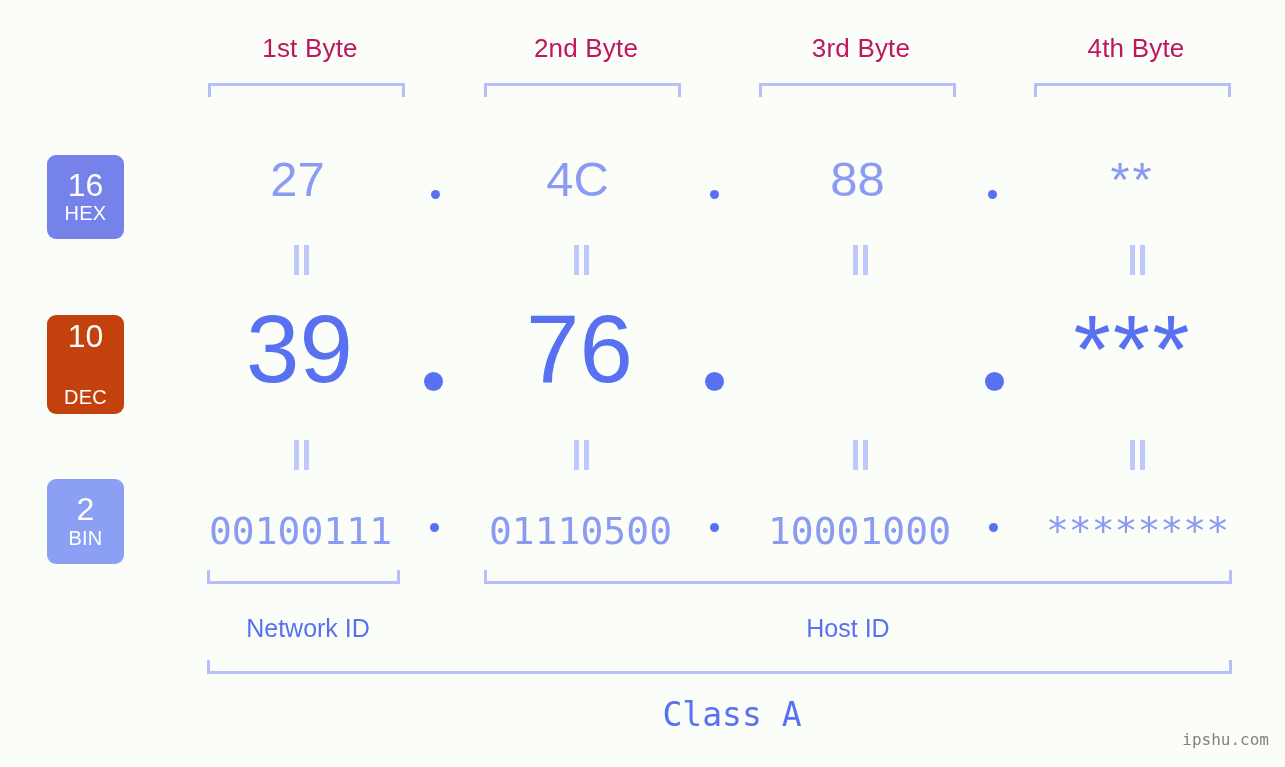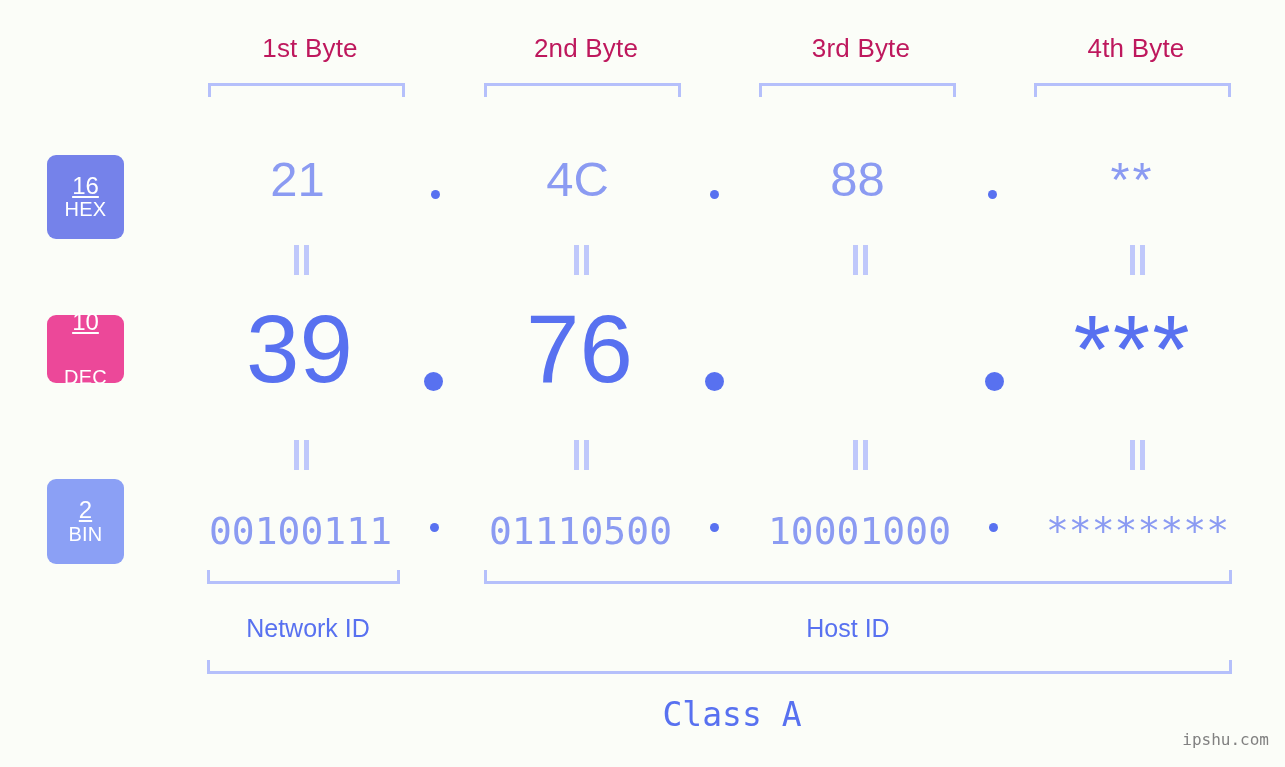--- a/index.html
+++ b/index.html
@@ -59,34 +59,33 @@
     border-radius: 9px;
     color: #ffffff;
     text-align: center;
     display: flex;
     flex-direction: column;
     align-items: center;
     justify-content: center;
     line-height: 1;
   }
   .badge .num {
-    font-size: 24px;
+    font-size: 32px;
     font-weight: 400;
     line-height: 1.05;
-    text-decoration: underline;
   }
   .badge .nm {
     font-size: 20px;
     font-weight: 400;
     line-height: 1.15;
     letter-spacing: 0.3px;
   }
 
   #badge-hex { top: 155px; height: 84px; background: #7582ea; }
-  #badge-dec { top: 315px; height: 68px; background: #ec4899; gap: 32px; }
+  #badge-dec { top: 315px; height: 99px; background: #c2410c; gap: 32px; }
   #badge-bin { top: 479px; height: 85px; background: #8ba0f5; }
 
   
   .hex-val {
     position: absolute;
     top: 155px;
     text-align: center;
     font-family: "Liberation Sans", sans-serif;
     font-size: 49px;
     color: #8b9bf2;
@@ -224,21 +223,21 @@
   </div>
   <div class="badge" id="badge-dec">
     <span class="num">10</span>
     <span class="nm">DEC</span>
   </div>
   <div class="badge" id="badge-bin">
     <span class="num">2</span>
     <span class="nm">BIN</span>
   </div>
 
-  <div class="hex-val" style="left:195px; width:205px;">21</div>
+  <div class="hex-val" style="left:195px; width:205px;">27</div>
   <div class="hex-dot" style="left:431px;"></div>
 
   <div class="hex-val" style="left:475px; width:205px;">4C</div>
   <div class="hex-dot" style="left:710px;"></div>
 
   <div class="hex-val" style="left:755px; width:205px;">88</div>
   <div class="hex-dot" style="left:988px;"></div>
 
   <div class="hex-val" style="left:1030px; width:205px; letter-spacing:3px;">**</div>
 

